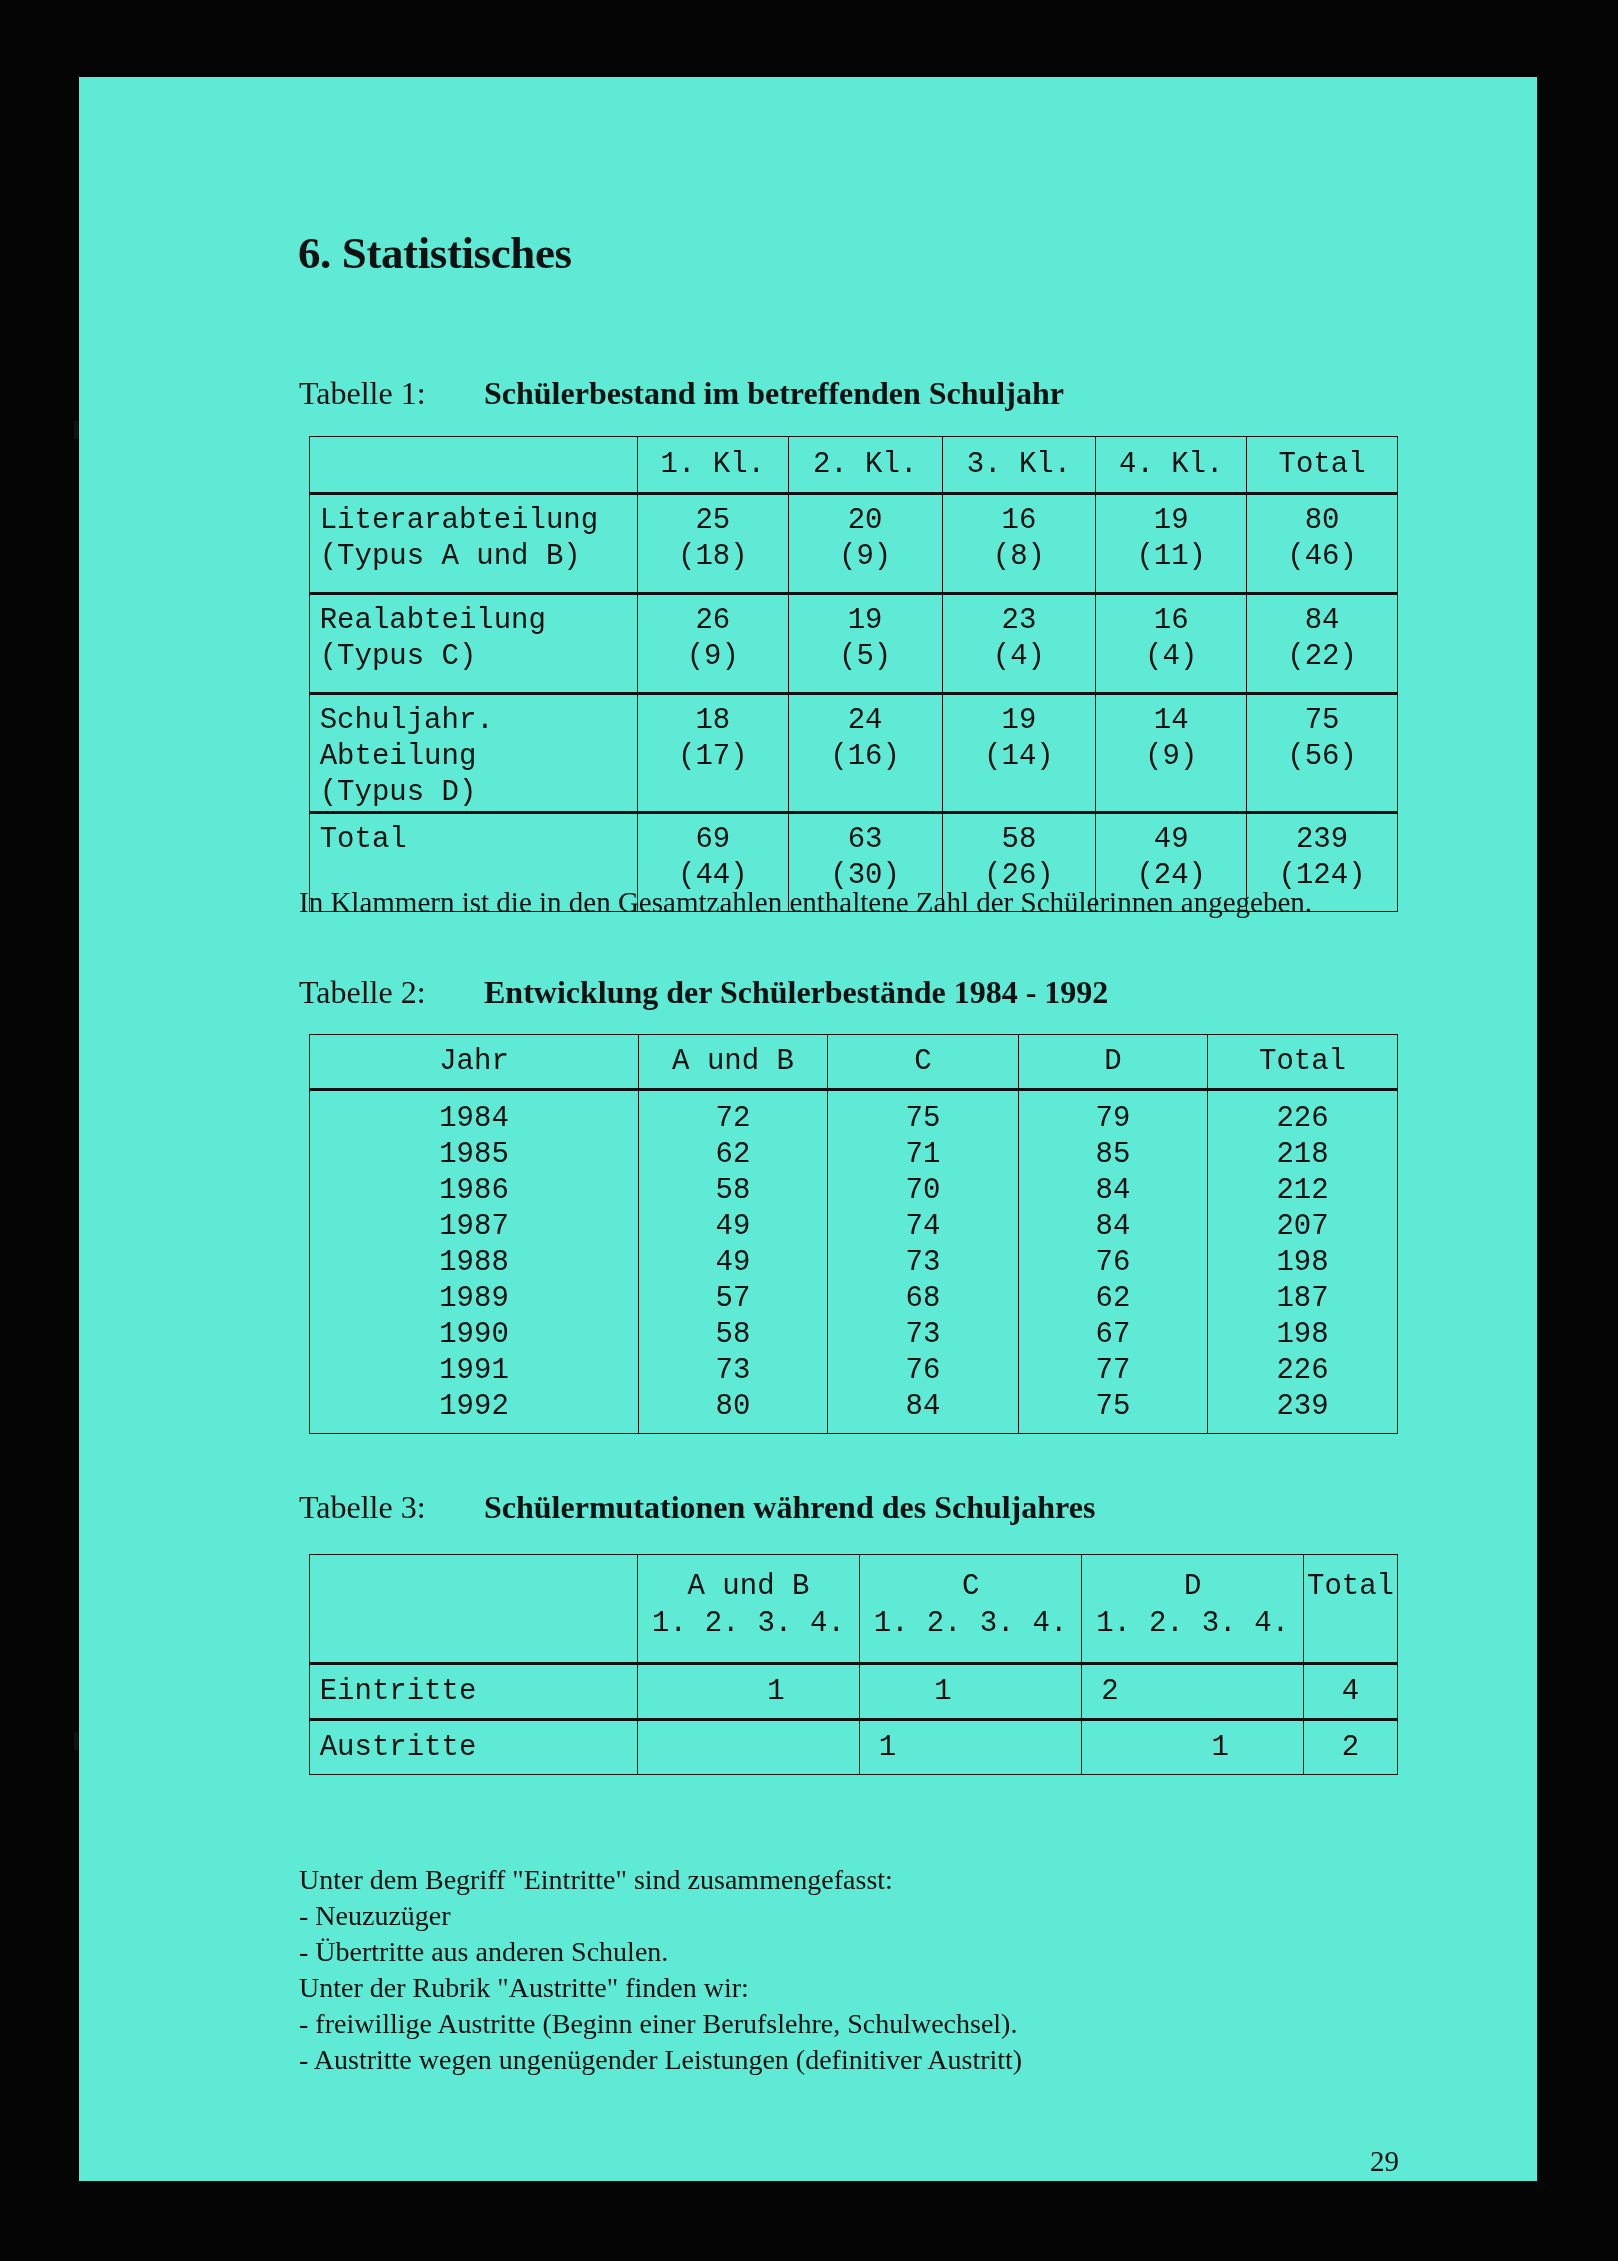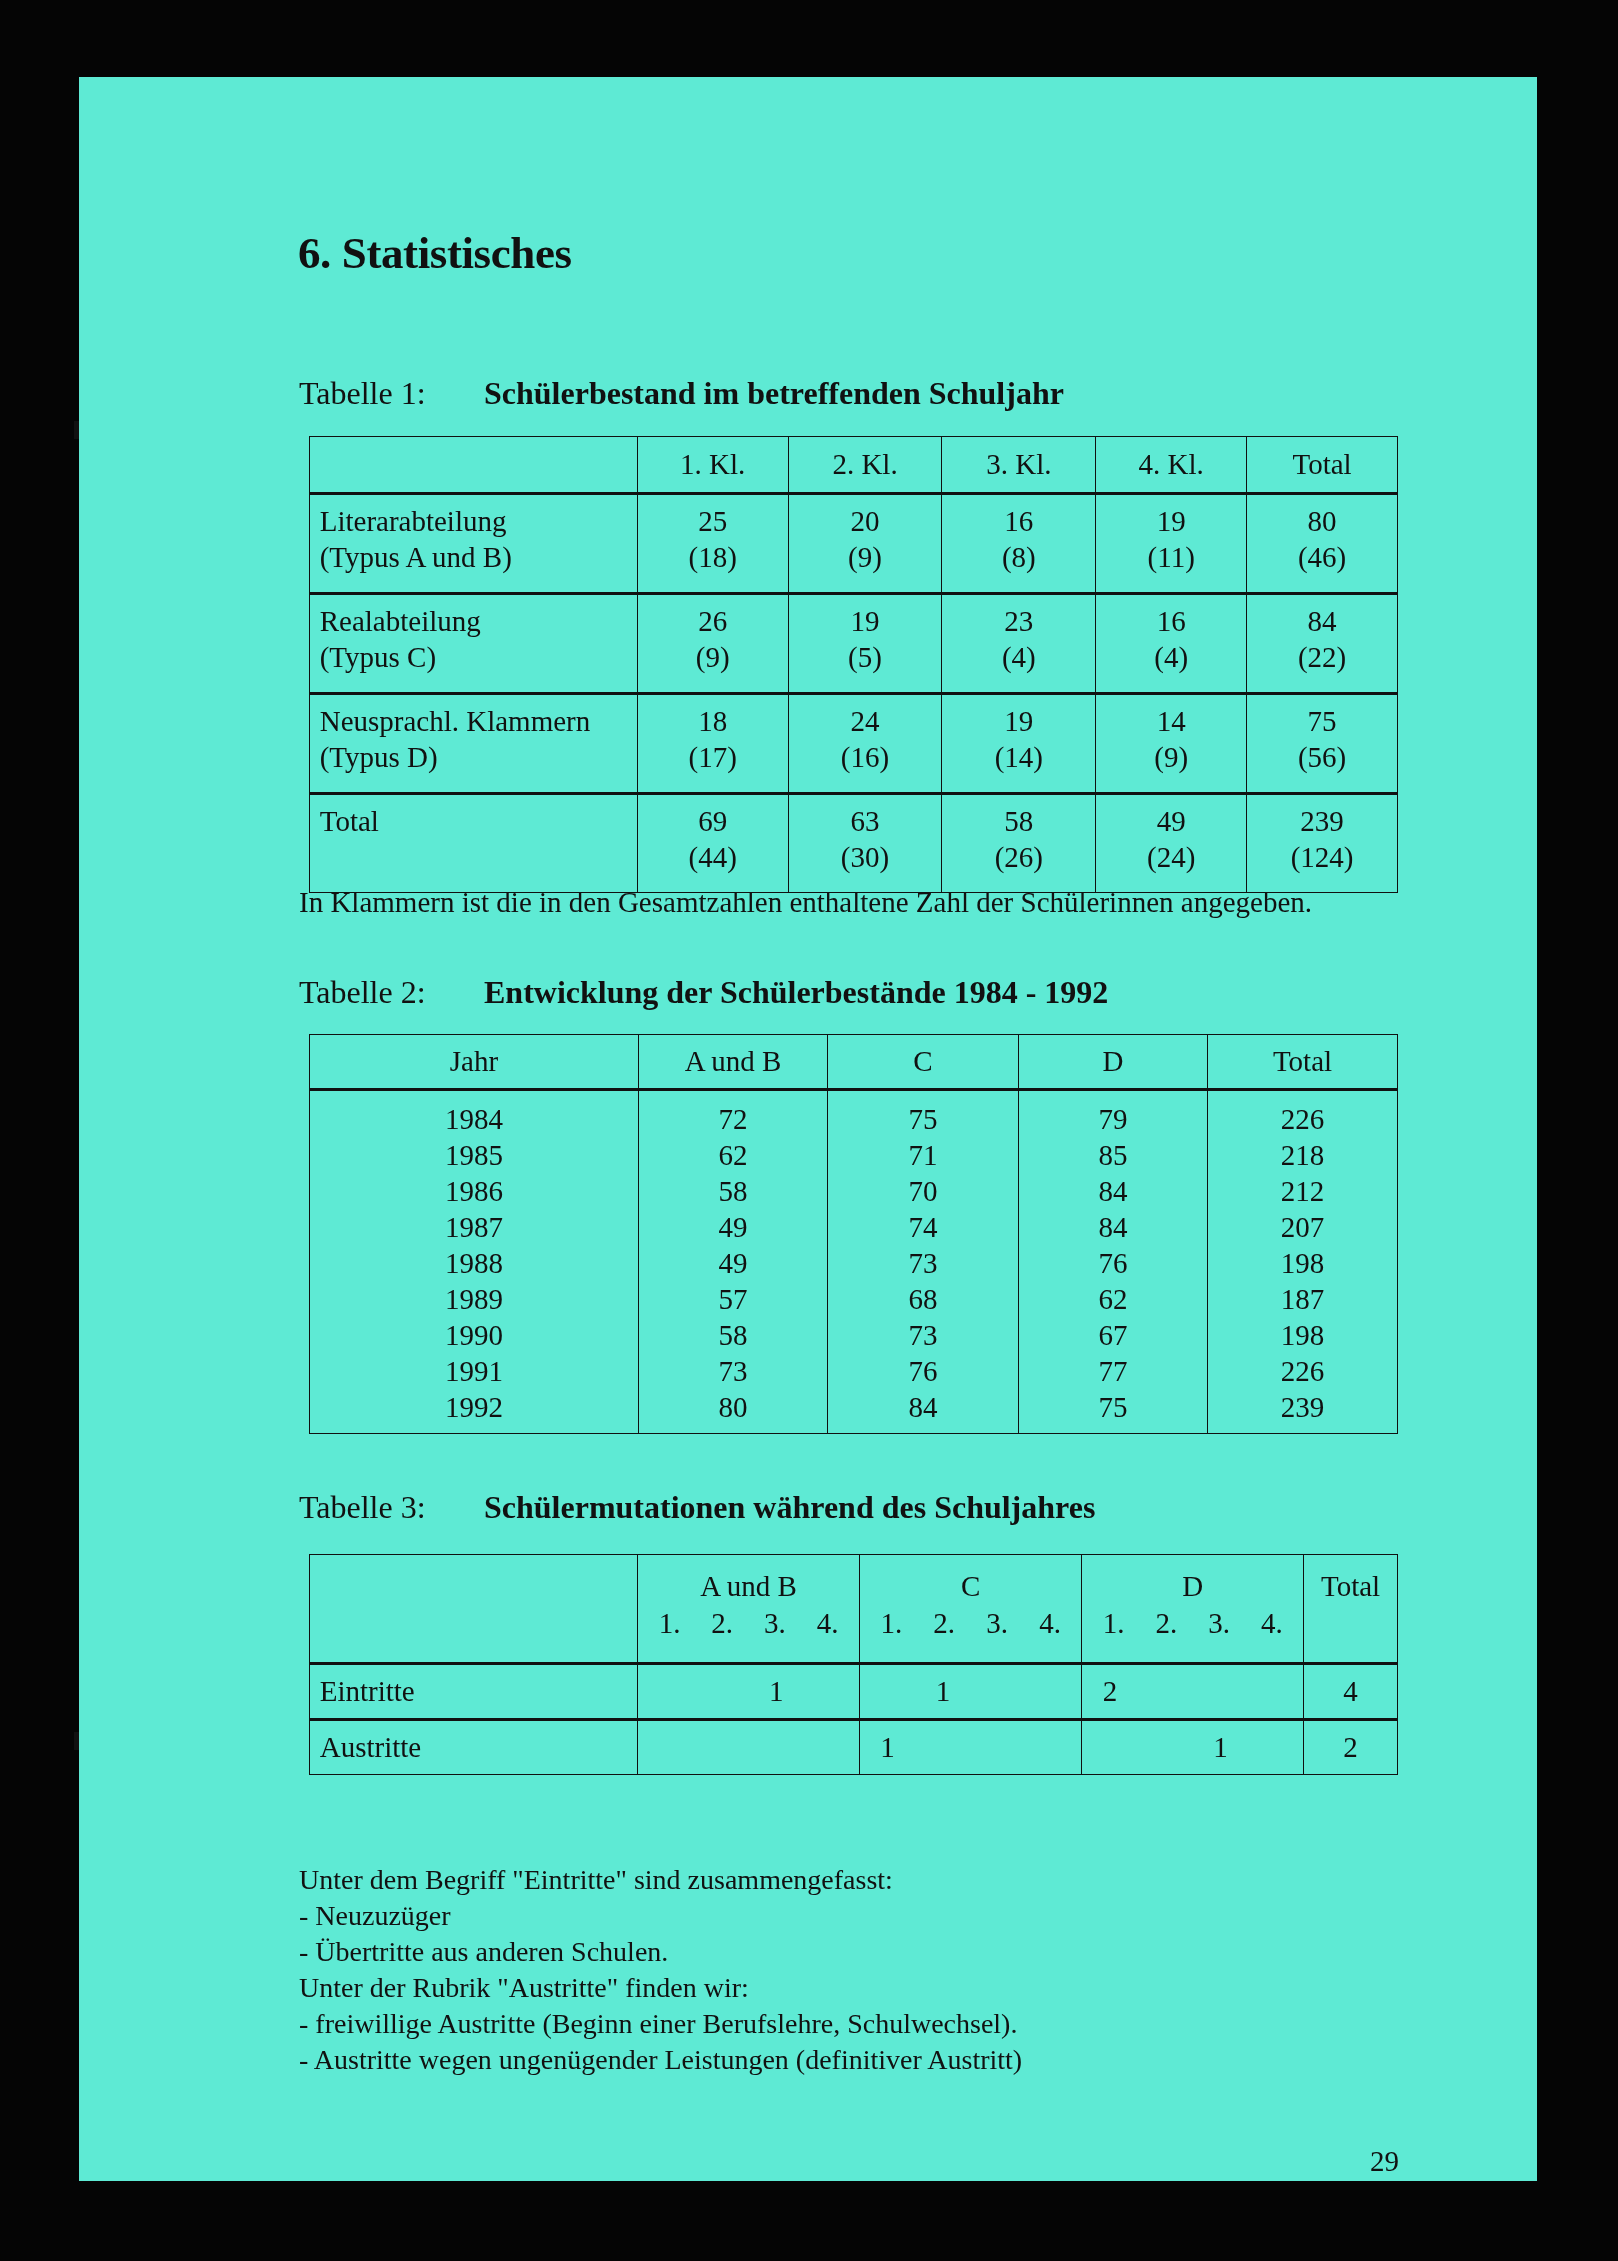--- a/index.html
+++ b/index.html
@@ -4,21 +4,21 @@
 <style>
   html, body { margin:0; padding:0; }
   body { width:1619px; height:2261px; background:#050505; position:relative; overflow:hidden;
          font-family:"Liberation Serif","DejaVu Serif",serif; color:#111; }
   .page { position:absolute; left:79px; top:77px; width:1458px; height:2104px; background:#5eead4; }
   h1 { position:absolute; left:219px; top:150px; margin:0; font-size:45px; font-weight:bold; letter-spacing:-0.4px; }
   .caption { position:absolute; left:220px; font-size:32px; white-space:nowrap; }
   .caption .lbl { display:inline-block; width:185px; }
   .caption .ttl { font-weight:bold;margin-top:30px; }
   table { position:absolute; left:230px; width:1089px; border-collapse:collapse; font-size:29px; }
-  td, th { border:1.6px solid #111; font-weight:normal; padding:0; }
+  td, th { border:1.6px solid #111; font-weight:normal; padding:0;font-family:Liberation Mono, monospace; }
   .t1 td, .t1 th { text-align:center; vertical-align:top; }
   .t1 .rowlabel { text-align:left; padding-left:9.7px; }
   .t1 thead th { height:55px; vertical-align:middle; border-bottom:3.2px solid #111; }
   .t1 tbody tr.sep td { border-top:3.2px solid #111; }
   .t1 tbody td { height:89px; padding-top:8px; line-height:36px; }
   .t2 thead th { height:53px; border-bottom:3.2px solid #111; text-align:center; }
   .t2 tbody td { text-align:center; vertical-align:top; padding-top:9.7px; padding-bottom:8px; line-height:36px; border-top:none; border-bottom:1.6px solid #111; }
   .t3 thead th { border-bottom:3.2px solid #111; vertical-align:top; height:94px; text-align:center; }
   .t3 tbody td { height:53px; vertical-align:middle; }
   .t3 tbody tr.sep td { border-top:3.2px solid #111; }
@@ -108,21 +108,21 @@
             <div>16</div>
             <div>(4)</div>
           </td>
           <td>
             <div>84</div>
             <div>(22)</div>
           </td>
         </tr>
         <tr class="sep">
           <td class="rowlabel">
-            <div>Neusprachl. Klammern</div>
+            <div>Schuljahr. Abteilung</div>
             <div>(Typus D)</div>
           </td>
           <td>
             <div>18</div>
             <div>(17)</div>
           </td>
           <td>
             <div>24</div>
             <div>(16)</div>
           </td>

